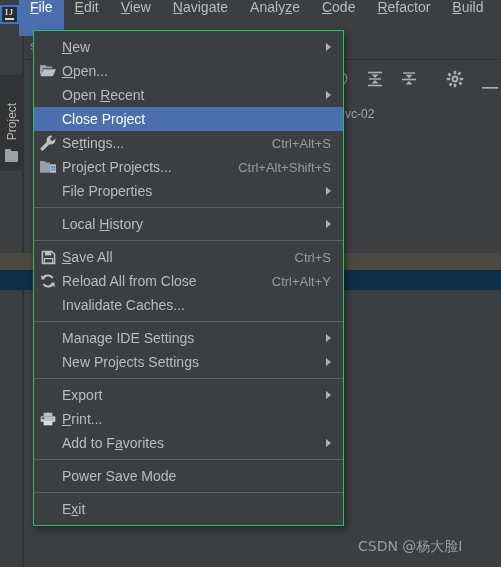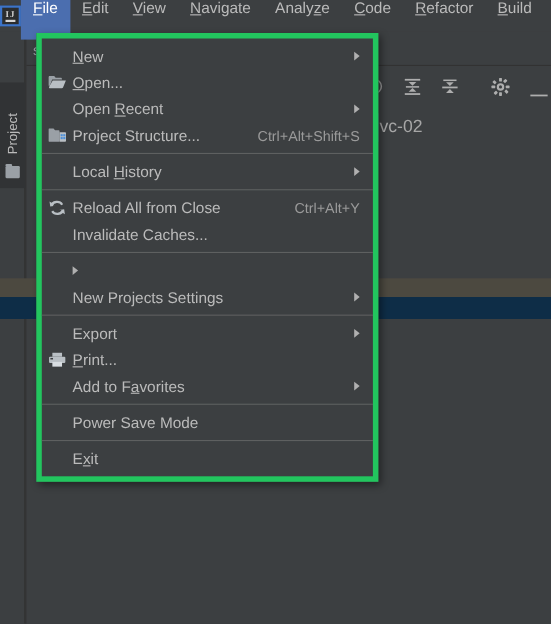--- a/index.html
+++ b/index.html
@@ -57,40 +57,40 @@
     position:absolute;left:23px;top:29px;width:1px;height:538px;background:#323232;
   }
   .tw-header-line{
     position:absolute;left:24px;top:59px;right:0;height:1px;background:#323232;
   }
   .tool-ico{position:absolute;top:70px;opacity:.85;}
   .tab-sel{
     position:absolute;left:324px;top:103px;width:20px;height:26px;background:#4b6eaf;
   }
   .vc-text{
-    position:absolute;left:345px;top:107px;color:#a6a6a6;font-size:16px;
+    position:absolute;left:345px;top:107px;color:#a6a6a6;font-size:12px;
   }
   .s-text{
     position:absolute;left:326px;top:133px;color:#9aa0a6;font-size:13px;
   }
   .band-olive{
     position:absolute;left:0;top:253px;width:501px;height:17px;background:#4c4940;
   }
   .band-navy{
     position:absolute;left:0;top:270px;width:501px;height:20px;background:#0e2d47;
   }
   .watermark{
     position:absolute;left:358px;top:538px;color:#9b9b9b;font-size:14px;
     font-family:"DejaVu Sans",sans-serif;
   }
 
   
   .menu{
     position:absolute;left:33px;top:30px;width:311px;
-    background:#3c3f41;border:5px solid #22c55e;box-sizing:border-box;
+    background:#3c3f41;border:1px solid #22c55e;box-sizing:border-box;
     padding:4px 0 4px 0;
     box-shadow:2px 3px 7px rgba(0,0,0,.45);
   }
   .mi{
     position:relative;height:24px;display:flex;align-items:center;
     color:#bbbbbb;font-size:14px;box-sizing:border-box;
   }
   .mi.hl{background:#4b6eaf;color:#ffffff;}
   .mi-ico{width:28px;min-width:28px;height:24px;display:flex;align-items:center;justify-content:center;}
   .mi-label{flex:1;white-space:nowrap;}
@@ -161,20 +161,21 @@
     </svg>
   </span>
 
   <div class="tab-sel"></div>
   <div class="vc-text">vc-02</div>
   <div class="s-text">s</div>
 
   <div class="band-olive"></div>
   <div class="band-navy"></div>
 
+  <div class="watermark">CSDN @杨大脸I</div>
 
   <div class="menubar">
     <div class="logo">
       <div class="logo-box">
         <div class="logo-ij">IJ</div>
         <div class="logo-bar"></div>
       </div>
     </div>
     <div id="menubar-items" style="display:flex;align-items:center;">
         <div class="mb-item sel"><span class="mn">F</span>ile</div>
@@ -202,58 +203,88 @@
             <path fill="#b9bfc4" d="M3.9 5.2h12.0l-2.6 6.4c-.2.5-.6.7-1.1.7H1.5c-.7 0-1.1-.6-.9-1.2z"></path>
           </svg>
         </span>
         <span class="mi-label"><span class="mn">O</span>pen...</span>
       </div>
       <div class="mi">
         <span class="mi-ico"></span>
         <span class="mi-label">Open <span class="mn">R</span>ecent</span>
         <span class="arrow"></span>
       </div>
+      <div class="mi hl">
+        <span class="mi-ico"></span>
+        <span class="mi-label">Close Project</span>
+      </div>
+      <div class="mi">
+        <span class="mi-ico">
+          <svg width="16" height="16" viewBox="0 0 16 16">
+            <path fill="#b9bfc4" d="M11.2.6a4.6 4.6 0 0 0-4.3 6.2L.9 12.7a1.4 1.4 0 0 0 0 2l.5.5a1.4 1.4 0 0 0 2 0L9.3 9.3a4.6 4.6 0 0 0 5.9-5.7l-2.3 2.3-2.1-.5-.5-2.1 2.3-2.3a4.6 4.6 0 0 0-1.4-.4z"></path>
+          </svg>
+        </span>
+        <span class="mi-label">Se<span class="mn">t</span>tings...</span>
+        <span class="mi-key">Ctrl+Alt+S</span>
+      </div>
       <div class="mi">
         <span class="mi-ico">
           <svg width="16" height="14" viewBox="0 0 16 14">
             <path fill="#9aa0a6" d="M0 1.6C0 1.2.3.9.7.9h4l1.3 1.6h3.4c.4 0 .7.3.7.7v8.9c0 .4-.3.7-.7.7H.7c-.4 0-.7-.3-.7-.7z"></path>
             <path fill="#b9bfc4" d="M10.1 4.2h5.2c.4 0 .7.3.7.7v7.2c0 .4-.3.7-.7.7h-5.2z"></path>
             <rect x="11.1" y="6" width="1.9" height="1.9" fill="#4b8ed8"></rect>
             <rect x="13.5" y="6" width="1.9" height="1.9" fill="#4b8ed8"></rect>
             <rect x="11.1" y="8.6" width="1.9" height="1.9" fill="#4b8ed8"></rect>
             <rect x="13.5" y="8.6" width="1.9" height="1.9" fill="#4b8ed8"></rect>
           </svg>
         </span>
-        <span class="mi-label">Project Structure...</span>
+        <span class="mi-label">Project Projects...</span>
         <span class="mi-key">Ctrl+Alt+Shift+S</span>
       </div>
+      <div class="mi">
+        <span class="mi-ico"></span>
+        <span class="mi-label">File Properties</span>
+        <span class="arrow"></span>
+      </div>
       <div class="sep"></div>
       <div class="mi">
         <span class="mi-ico"></span>
         <span class="mi-label">Local <span class="mn">H</span>istory</span>
         <span class="arrow"></span>
       </div>
       <div class="sep"></div>
+      <div class="mi">
+        <span class="mi-ico">
+          <svg width="15" height="15" viewBox="0 0 15 15">
+            <path fill="none" stroke="#b9bfc4" stroke-width="1.5" d="M1.4 1.4h9.3l2.9 2.9v9.3H1.4z"></path>
+            <rect x="4" y="1.8" width="6.3" height="3.6" fill="#b9bfc4"></rect>
+            <rect x="3.4" y="8.6" width="8.2" height="4.6" fill="none" stroke="#b9bfc4" stroke-width="1.2"></rect>
+          </svg>
+        </span>
+        <span class="mi-label"><span class="mn">S</span>ave All</span>
+        <span class="mi-key">Ctrl+S</span>
+      </div>
       <div class="mi">
         <span class="mi-ico">
           <svg width="16" height="16" viewBox="0 0 16 16">
             <path fill="#b9bfc4" d="M8 1.6a6.4 6.4 0 0 1 5.4 3l-1.7 1a4.4 4.4 0 0 0-7.7.6L6.3 6 1.7 6.8 1 2.2l1.8 1.1A6.4 6.4 0 0 1 8 1.6z"></path>
             <path fill="#b9bfc4" d="M8 14.4a6.4 6.4 0 0 1-5.4-3l1.7-1a4.4 4.4 0 0 0 7.7-.6L9.7 10l4.6-.8.7 4.6-1.8-1.1A6.4 6.4 0 0 1 8 14.4z"></path>
           </svg>
         </span>
         <span class="mi-label">Reload All from Close</span>
         <span class="mi-key">Ctrl+Alt+Y</span>
       </div>
       <div class="mi">
         <span class="mi-ico"></span>
         <span class="mi-label">Invalidate Caches...</span>
       </div>
       <div class="sep"></div>
       <div class="mi">
         <span class="mi-ico"></span>
+        <span class="mi-label">Manage IDE Settings</span>
         <span class="arrow"></span>
       </div>
       <div class="mi">
         <span class="mi-ico"></span>
         <span class="mi-label">New Projects Settings</span>
         <span class="arrow"></span>
       </div>
       <div class="sep"></div>
       <div class="mi">
         <span class="mi-ico"></span>

